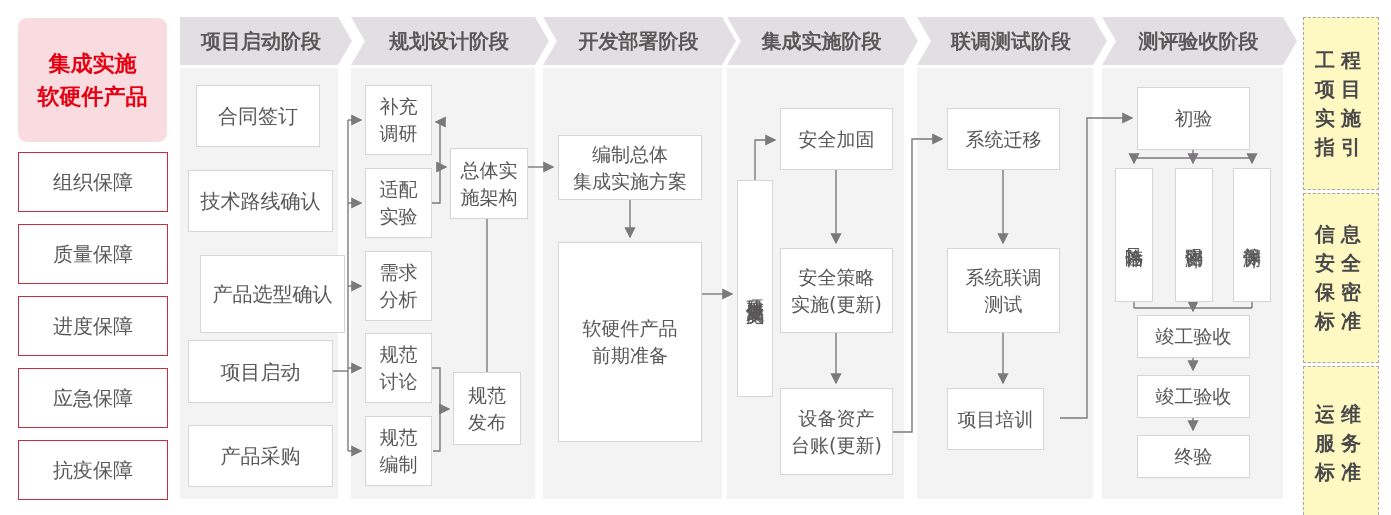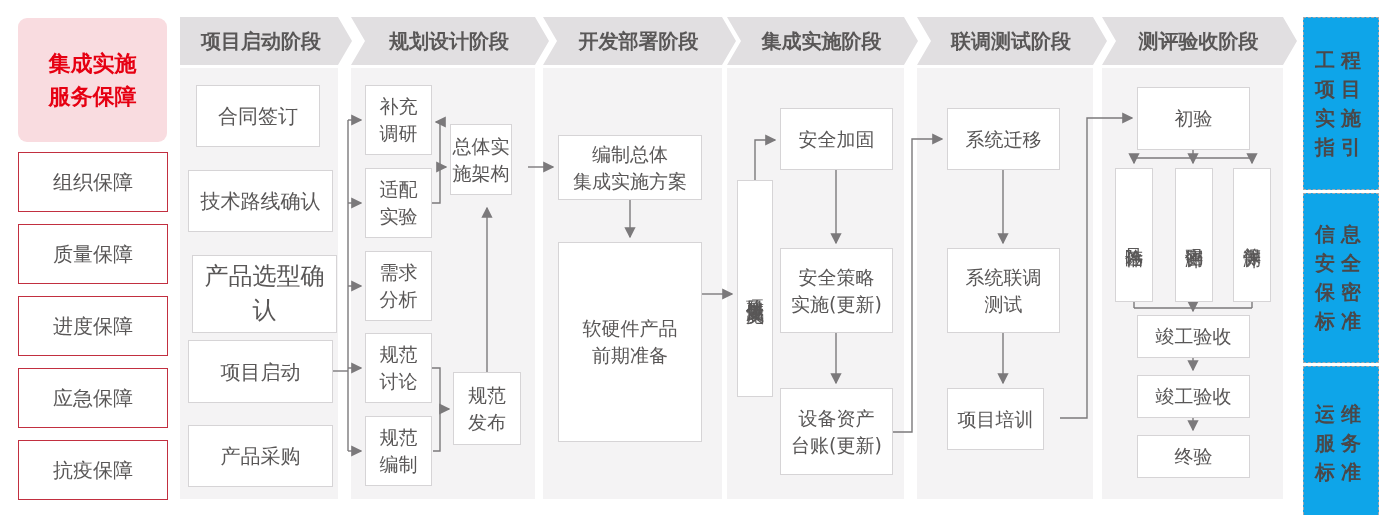--- a/index.html
+++ b/index.html
@@ -85,21 +85,21 @@
   .node.v {
     writing-mode: vertical-rl;
     font-size: 18px;
     letter-spacing: 1px;
     line-height: 1.1;
   }
   
   .dashed-box {
     position: absolute;
     left: 1303px; width: 76px;
-    background: #0ea5e9;
+    background: #fef9c3;
     border: 1.5px dashed #a9a7a9;
     display: flex;
     align-items: center;
     justify-content: center;
   }
   .dashed-box span {
     display: inline-block;
     width: 58px;
     color: #4a484a;
     font-size: 20px;
@@ -139,21 +139,21 @@
       <span>联调测试阶段</span>
     </div>
   <div class="chevron" style="left:727px;width:191px">
       <span>集成实施阶段</span>
     </div>
   <div class="chevron" style="left:1102px;width:195px">
       <span>测评验收阶段</span>
     </div>
 
   <div class="pink-box">集成实施
-服务保障</div>
+软硬件产品</div>
   <div class="sidebox" style="top:152px">组织保障</div>
   <div class="sidebox" style="top:224px">质量保障</div>
   <div class="sidebox" style="top:296px">进度保障</div>
   <div class="sidebox" style="top:368px">应急保障</div>
   <div class="sidebox" style="top:440px">抗疫保障</div>
 
   <svg id="connectors" width="1391" height="515" viewBox="0 0 1391 515">
     <defs>
       <marker id="arw" markerWidth="8" markerHeight="8" refX="7" refY="4" orient="auto">
         <path d="M0,0 L8,4 L0,8 Z" fill="#7b797b"></path>
@@ -191,35 +191,35 @@
       <path d="M1252 302 V308"></path>
       <path d="M1134 308 H1252"></path>
       <path d="M1193 308 V311" marker-end="url(#arw)"></path>
       <path d="M1193 358 V370" marker-end="url(#arw)"></path>
       <path d="M1193 418 V430" marker-end="url(#arw)"></path>
     </g>
   </svg>
 
   <div class="node" style="left:196px;top:85px;width:124px;height:62px;font-size:20px">合同签订</div>
   <div class="node" style="left:188px;top:170px;width:145px;height:62px;font-size:20px">技术路线确认</div>
-  <div class="node" style="left:192px;top:255px;width:145px;height:78px;font-size:24px">产品选型确认</div>
+  <div class="node" style="left:200px;top:255px;width:145px;height:78px;font-size:20px">产品选型确认</div>
   <div class="node" style="left:188px;top:340px;width:145px;height:63px;font-size:20px">项目启动</div>
   <div class="node" style="left:188px;top:425px;width:145px;height:62px;font-size:20px">产品采购</div>
 
   <div class="node" style="left:365px;top:85px;width:67px;height:70px">补充
 调研</div>
   <div class="node" style="left:365px;top:168px;width:67px;height:70px">适配
 实验</div>
   <div class="node" style="left:365px;top:251px;width:67px;height:70px">需求
 分析</div>
   <div class="node" style="left:365px;top:333px;width:67px;height:70px">规范
 讨论</div>
   <div class="node" style="left:365px;top:416px;width:67px;height:70px">规范
 编制</div>
-  <div class="node" style="left:450px;top:124px;width:62px;height:71px">总体实
+  <div class="node" style="left:450px;top:148px;width:78px;height:71px">总体实
 施架构</div>
   <div class="node" style="left:453px;top:372px;width:68px;height:73px">规范
 发布</div>
 
   <div class="node" style="left:558px;top:135px;width:144px;height:65px">编制总体
 集成实施方案</div>
   <div class="node" style="left:558px;top:242px;width:144px;height:200px">软硬件产品
 前期准备</div>
 
   <div class="node v" style="left:737px;top:180px;width:36px;height:217px">项目整体集成实施</div>

